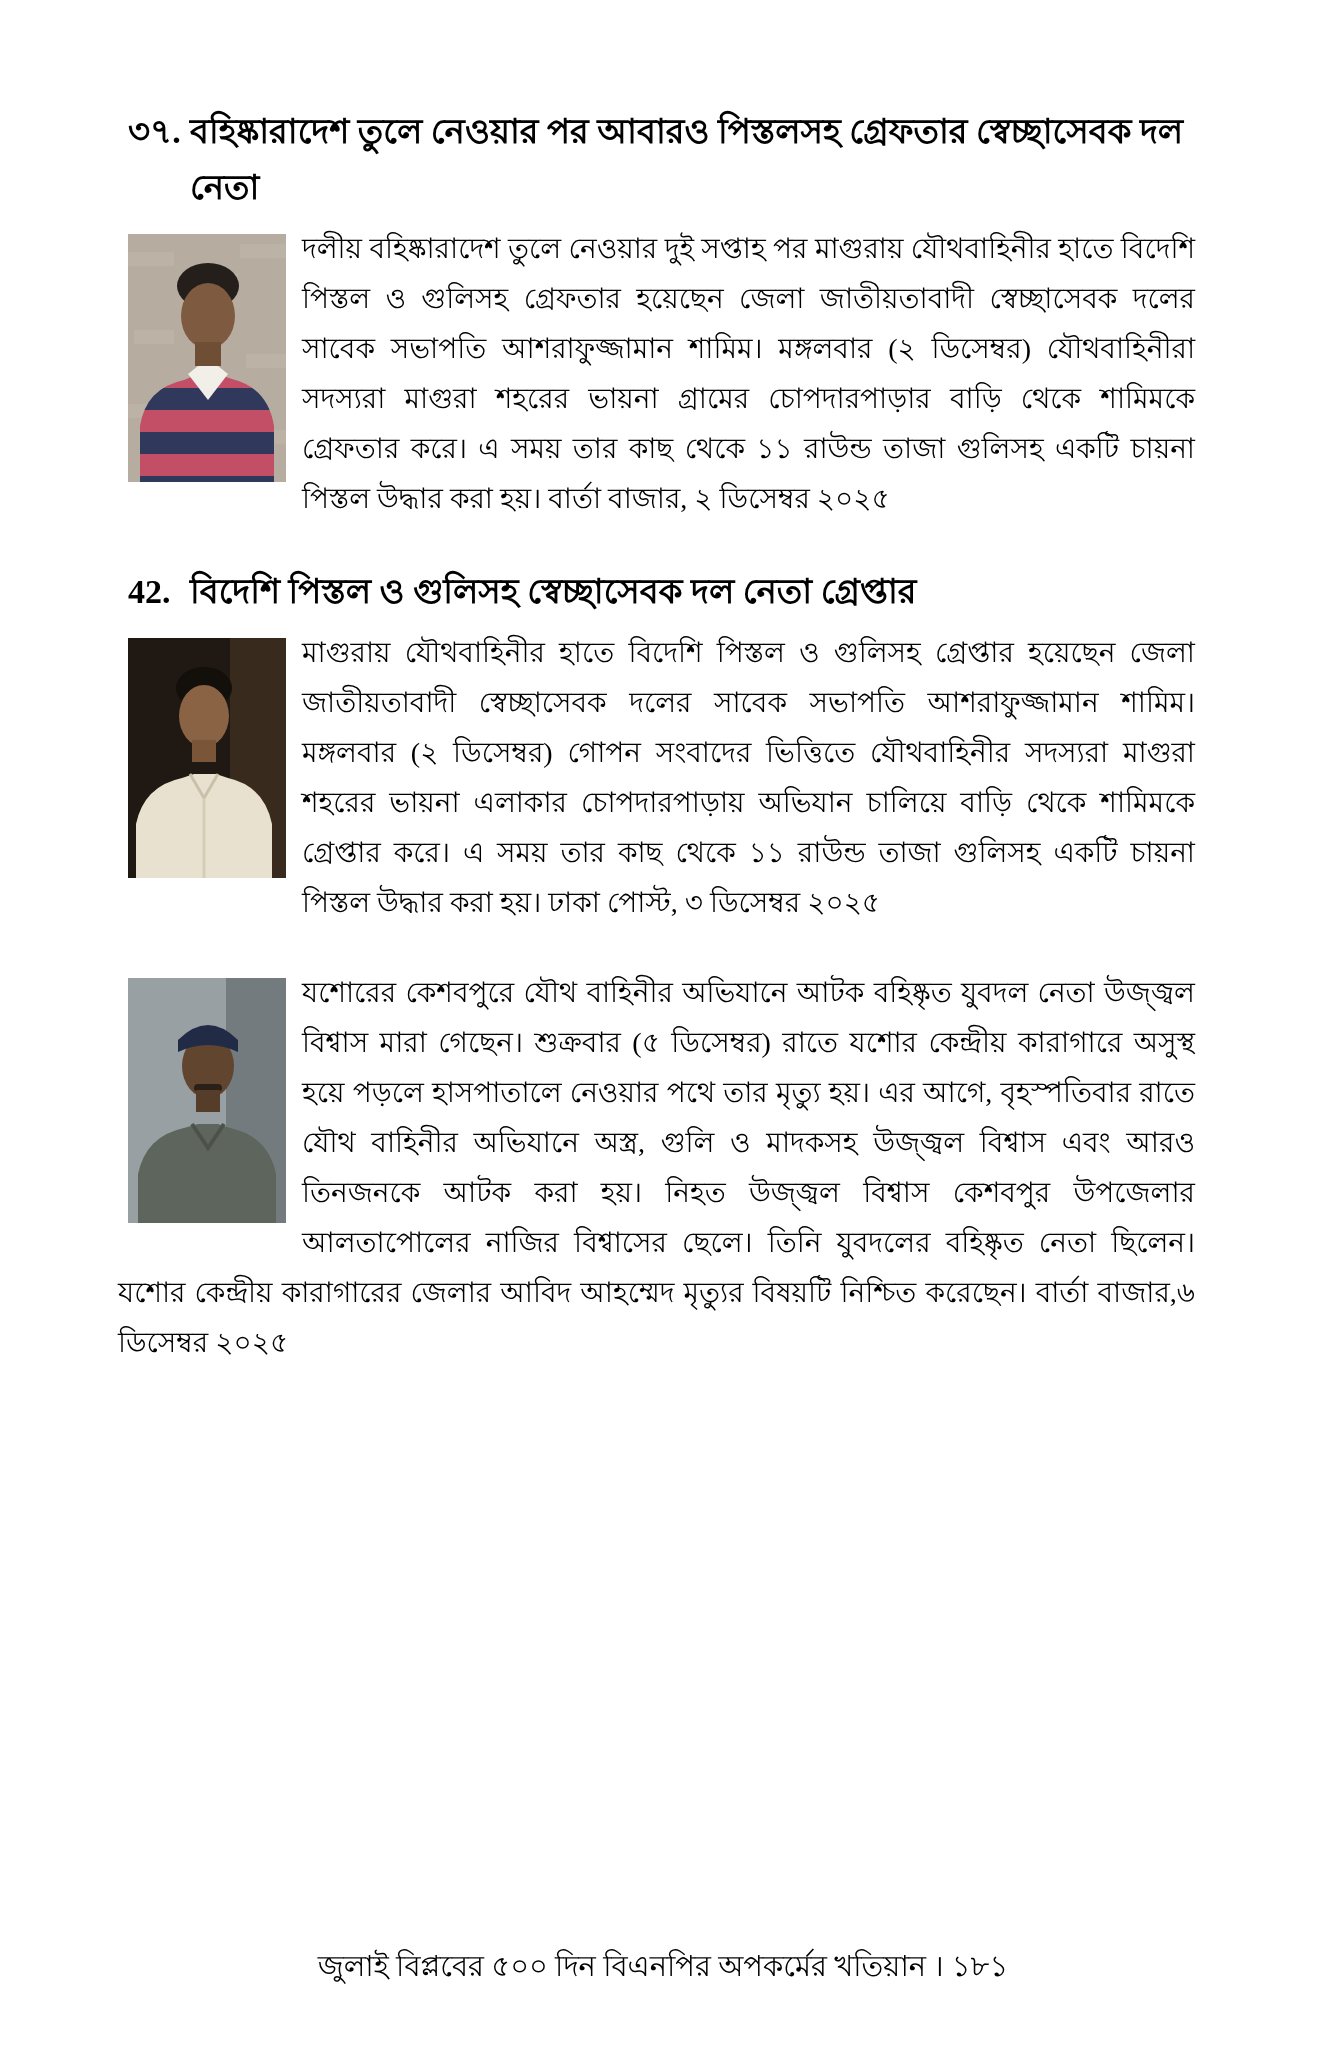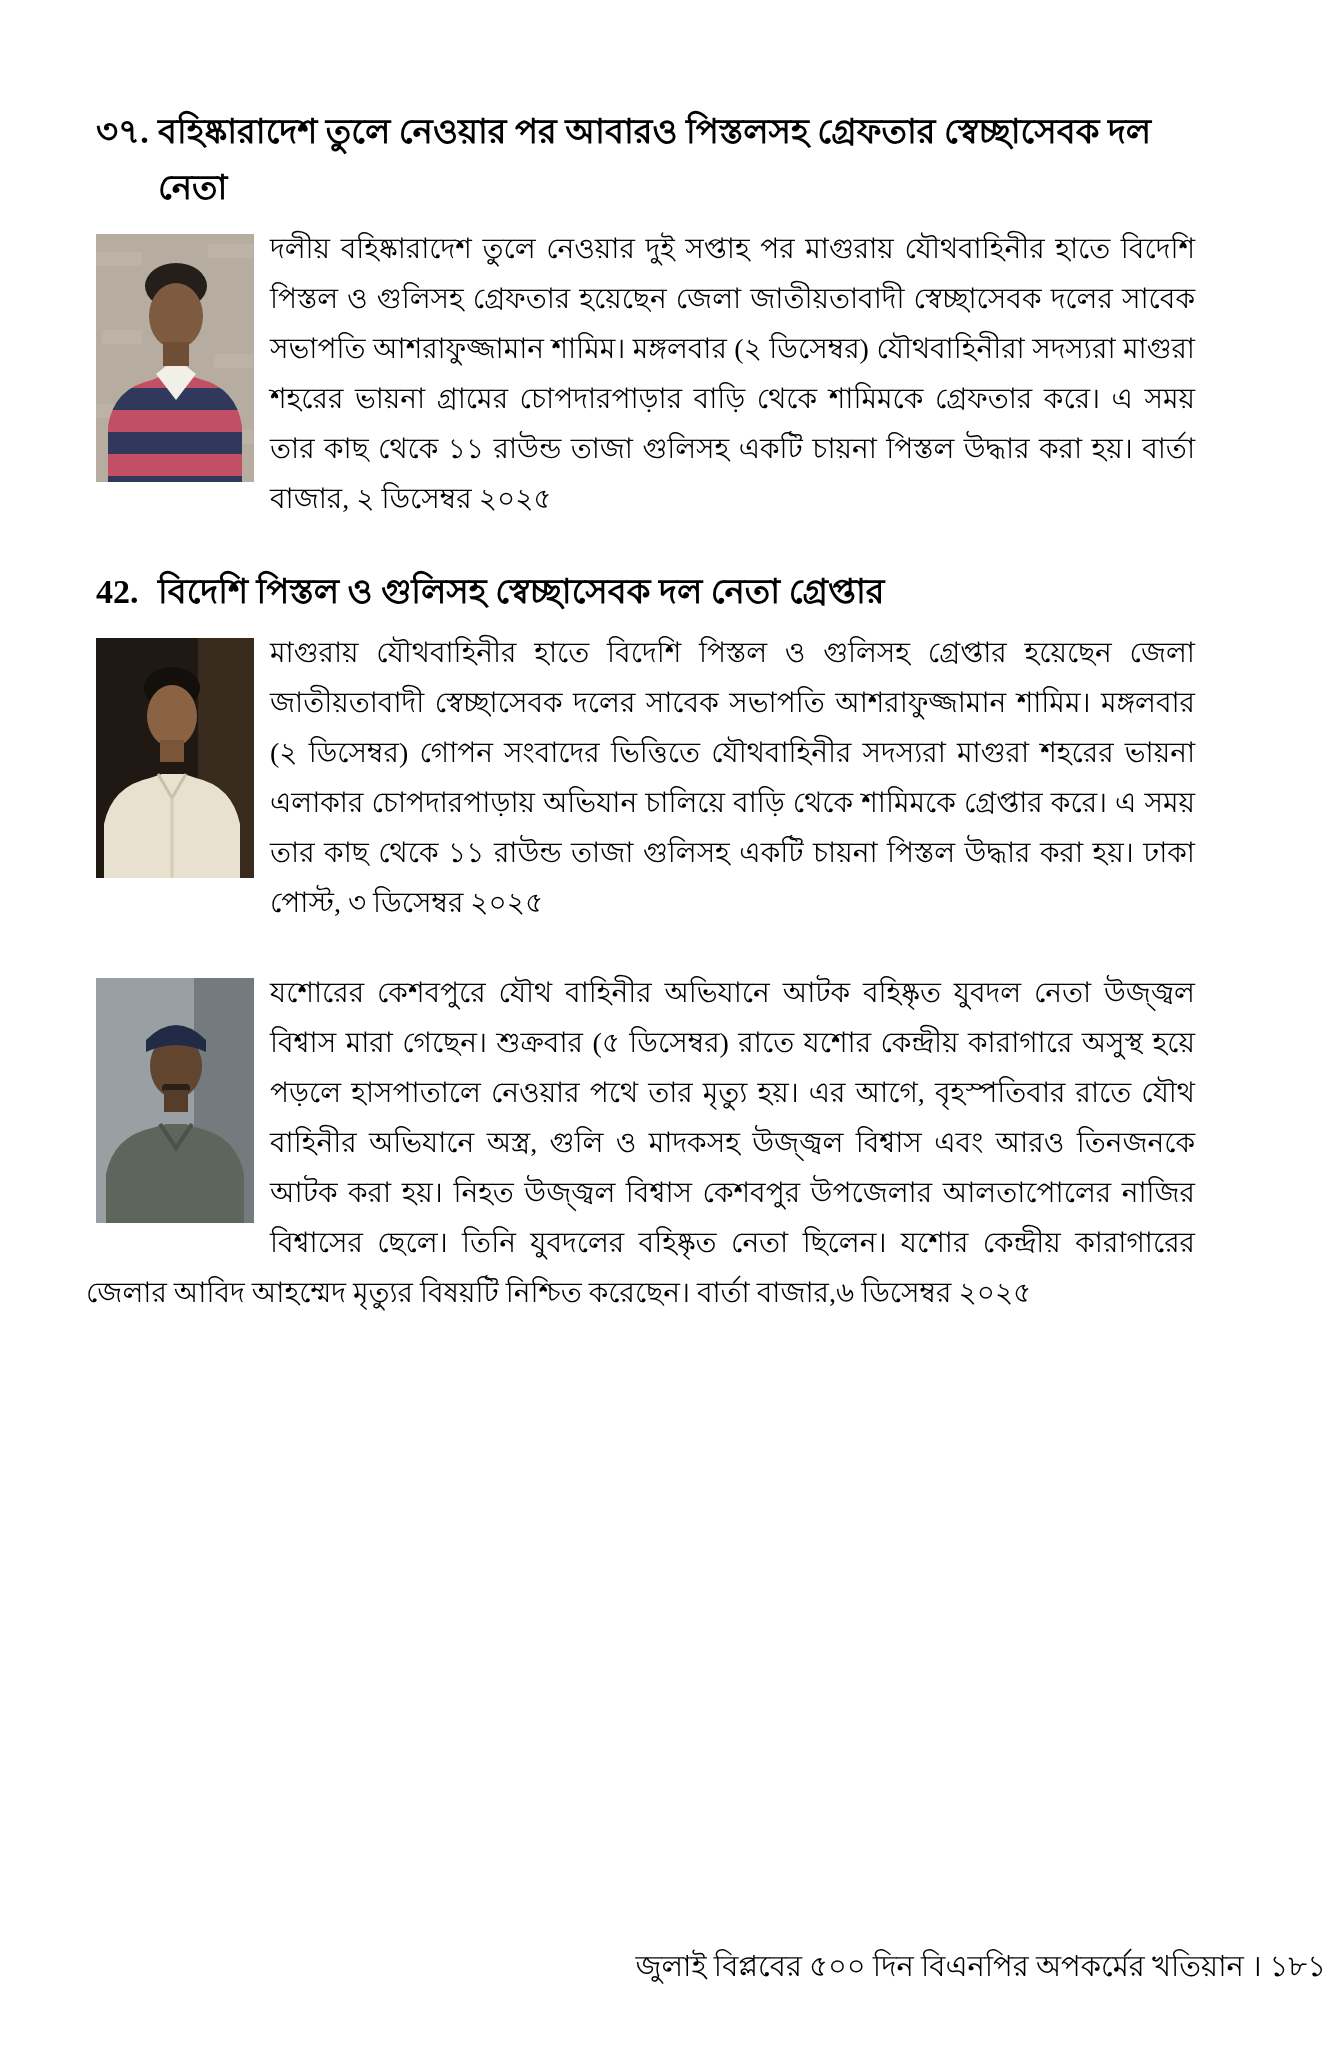--- a/index.html
+++ b/index.html
@@ -4,21 +4,21 @@
 <style>
   * { margin:0; padding:0; box-sizing:border-box; }
   html, body { background:#ffffff; }
   body {
     width:1326px; height:2048px;
     position:relative;
     overflow:hidden;
     color:#000000;
     font-family:"Liberation Serif","DejaVu Serif",serif;
   }
-  .content { padding:104px 131px 0 86px;font-family:Liberation Serif, serif; }
+  .content { padding:104px 131px 0 118px;font-family:Liberation Serif, serif; }
 
   .item { margin-bottom:40px; }
 
   .item-title {
     font-size:34px;
     font-weight:bold;
     line-height:56px;
     padding-left:62px;
     margin-left:10px;
     margin-bottom:8px;
@@ -44,21 +44,21 @@
   }
   .photo svg { display:block; width:100%; height:100%; }
   .photo-1 { height:248px; }
   .photo-2 { height:240px; }
   .photo-3 { height:245px; }
 
   .footer {
     position:absolute;
     left:0; right:0;
     bottom:56px;
-    text-align:right;
+    text-align:center;
     font-size:29px;
     color:#000;
   }
   .footer-page-number { margin-left:8px; }
 </style>
 </head>
 <body>
 
 <div class="content">
 

